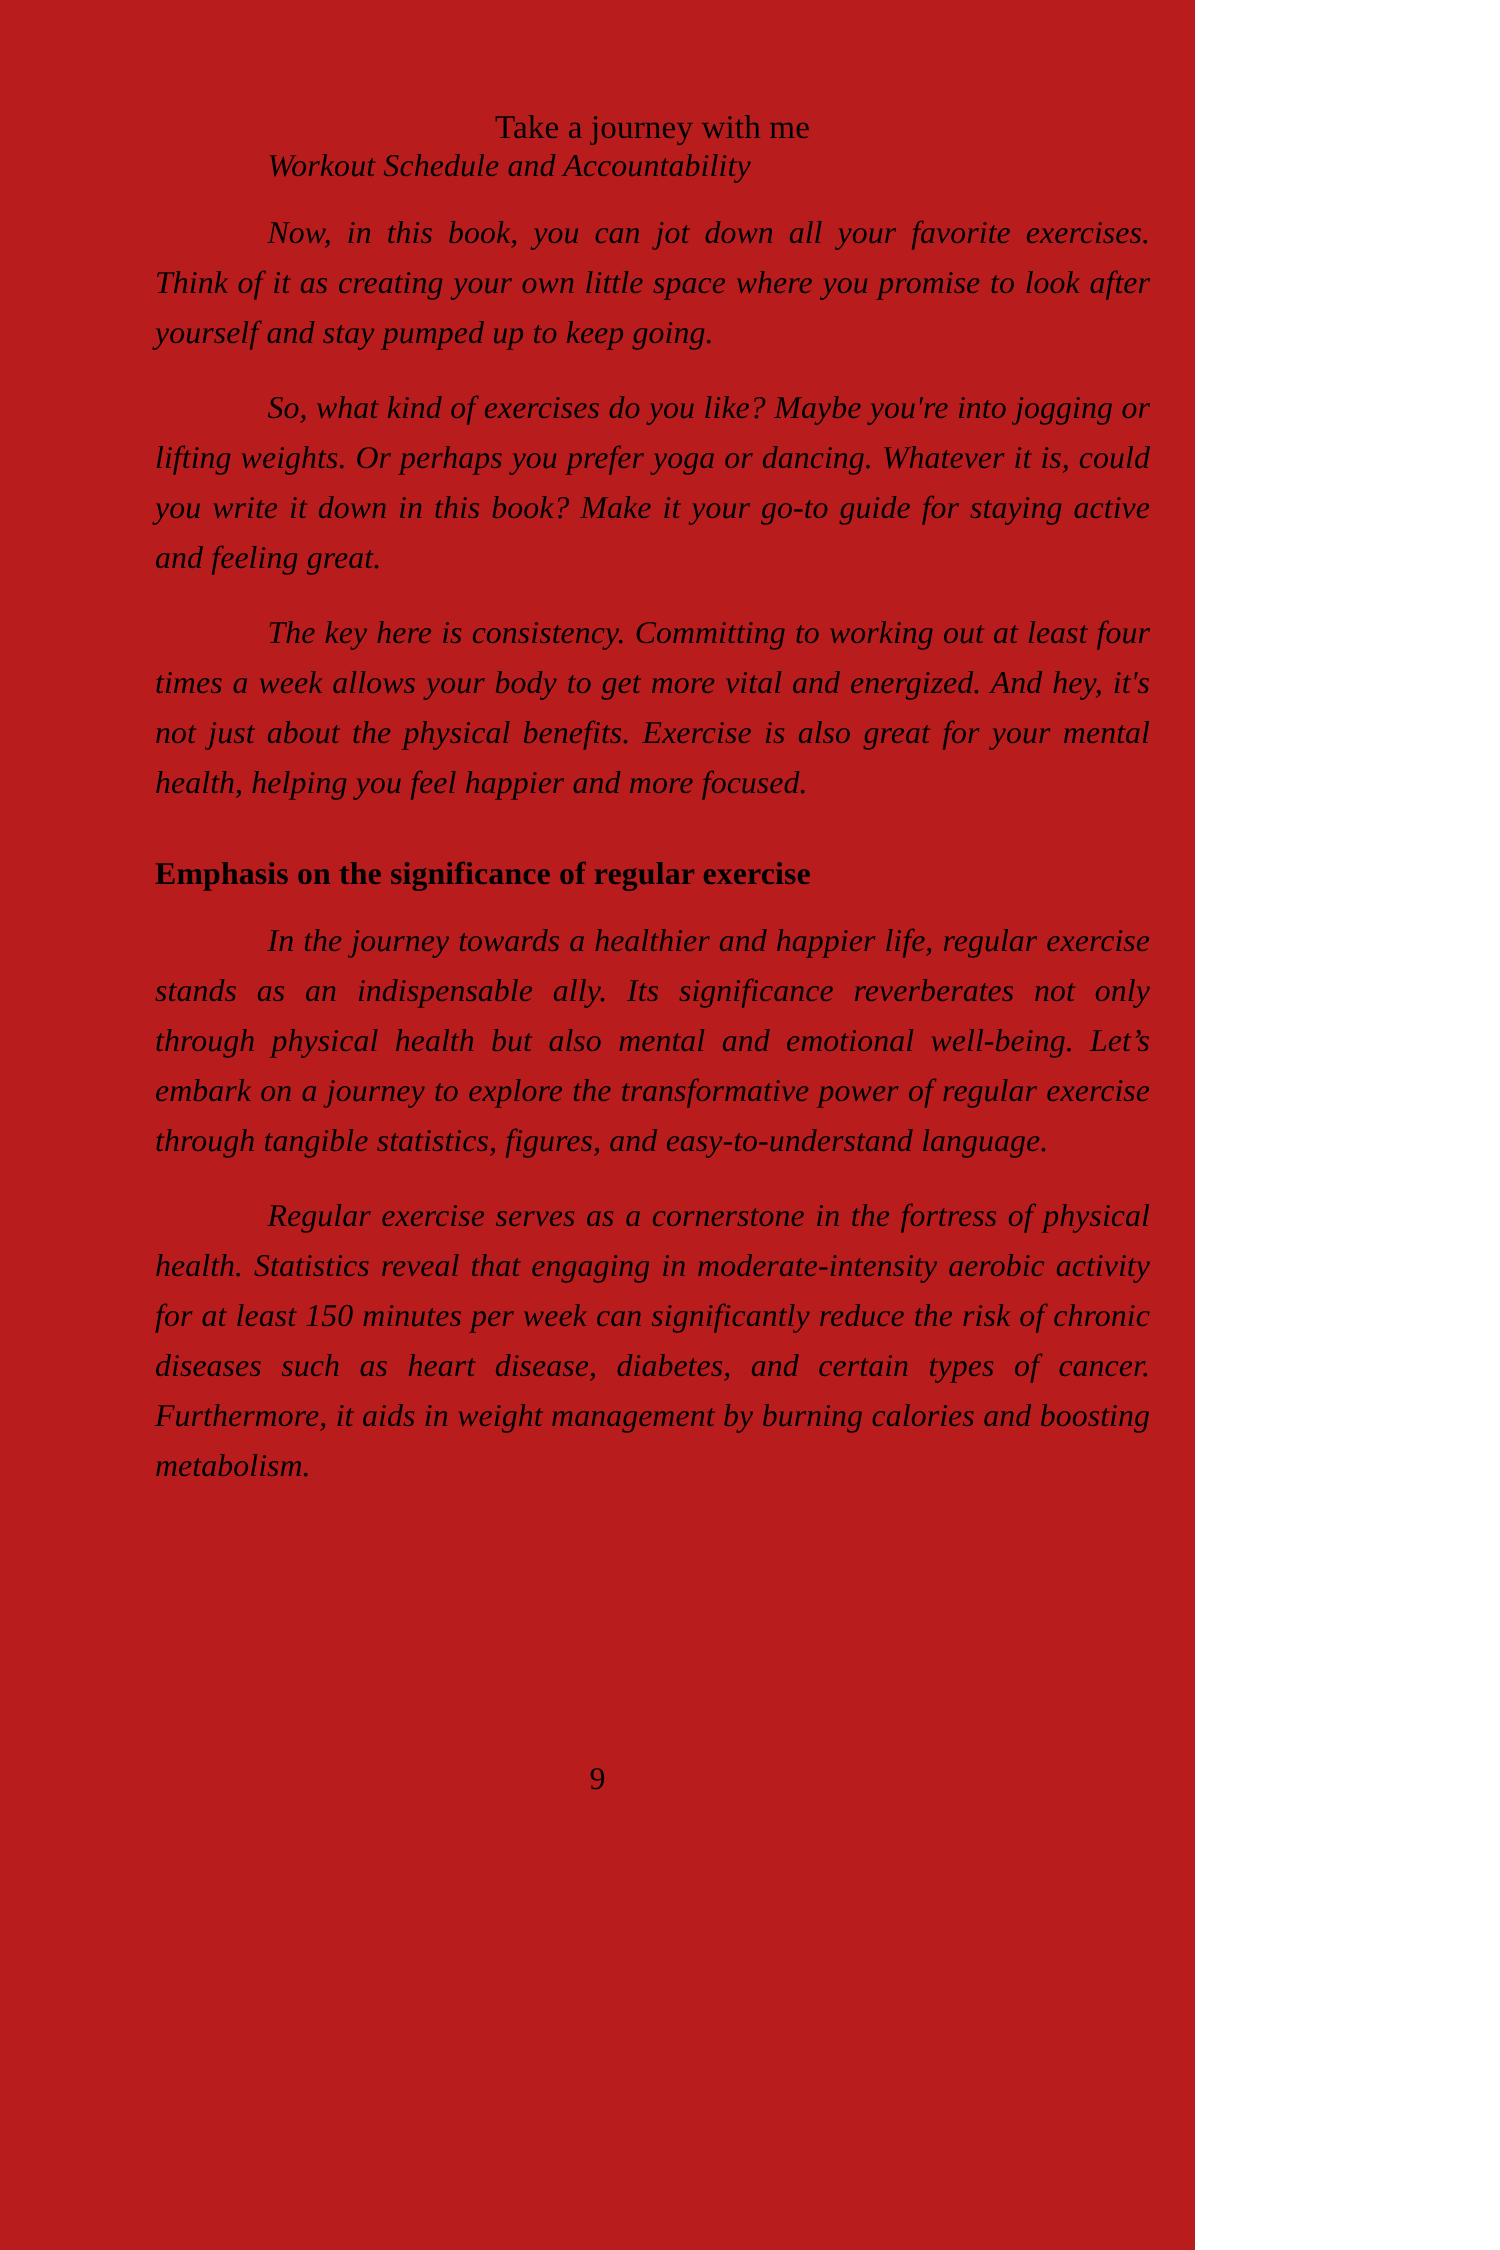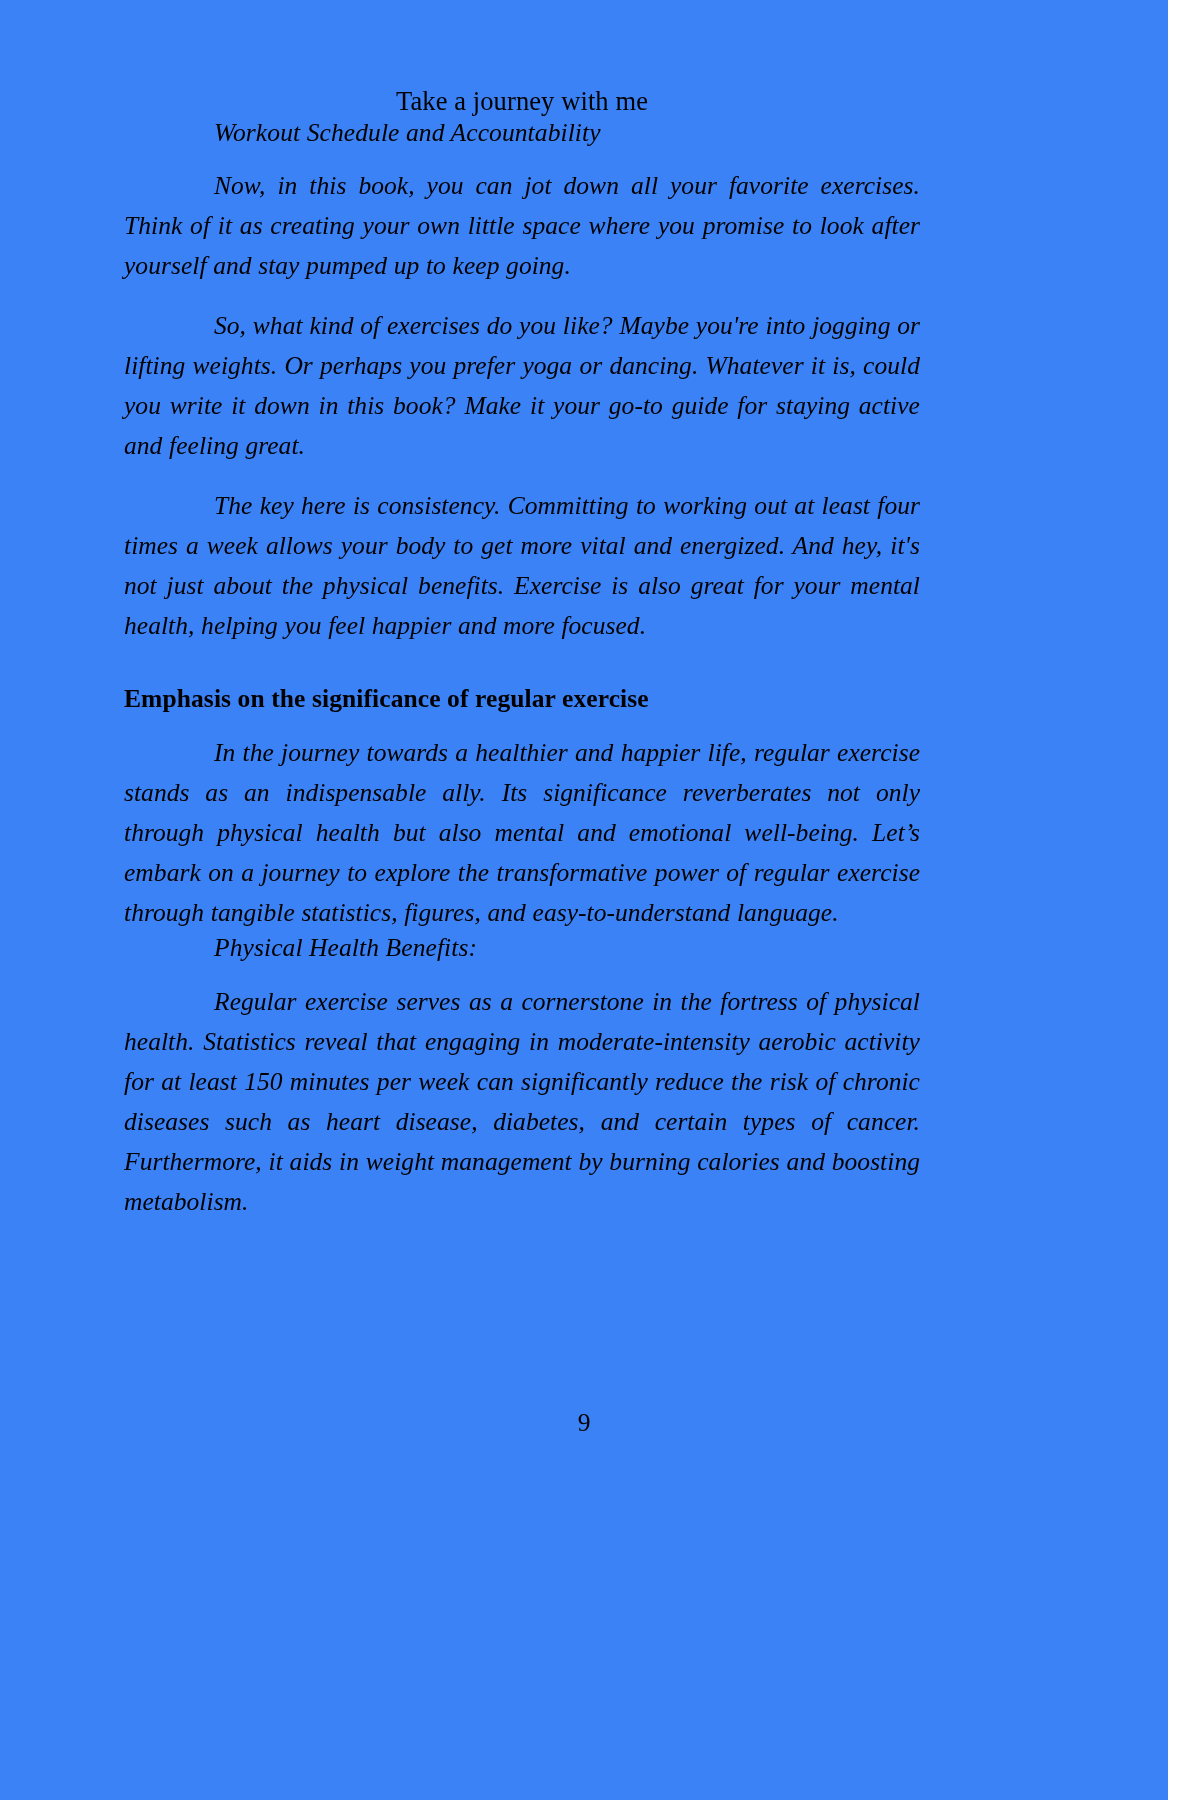--- a/index.html
+++ b/index.html
@@ -11,26 +11,26 @@
   body {
     width: 1200px;
     height: 1800px;
     font-family: "Liberation Serif", "DejaVu Serif", serif;
     color: #000000;
     position: relative;
     overflow: hidden;
   }
 
   .page {
-    width: 1168px;
+    width: 956px;
     height: 1800px;
     box-sizing: border-box;
     padding: 5px;
     position: relative;
-    background: #3b82f6;
+    background: #b91c1c;
   }
 
   .content {
     position: absolute;
     left: 124px;
     top: 0;
     width: 796px;
   }
 
   .running-header {
@@ -102,21 +102,20 @@
     <p class="body-par">Now, in this book, you can jot down all your favorite exercises. Think of it as creating your own little space where you promise to look after yourself and stay pumped up to keep going.</p>
 
     <p class="body-par">So, what kind of exercises do you like? Maybe you're into jogging or lifting weights. Or perhaps you prefer yoga or dancing. Whatever it is, could you write it down in this book? Make it your go-to guide for staying active and feeling great.</p>
 
     <p class="body-par">The key here is consistency. Committing to working out at least four times a week allows your body to get more vital and energized. And hey, it's not just about the physical benefits. Exercise is also great for your mental health, helping you feel happier and more focused.</p>
 
     <div class="heading-bold">Emphasis on the significance of regular exercise</div>
 
     <p class="body-par">In the journey towards a healthier and happier life, regular exercise stands as an indispensable ally. Its significance reverberates not only through physical health but also mental and emotional well-being. Let’s embark on a journey to explore the transformative power of regular exercise through tangible statistics, figures, and easy-to-understand language.</p>
 
-    <div class="heading-italic">Physical Health Benefits:</div>
 
     <p class="body-par">Regular exercise serves as a cornerstone in the fortress of physical health. Statistics reveal that engaging in moderate-intensity aerobic activity for at least 150 minutes per week can significantly reduce the risk of chronic diseases such as heart disease, diabetes, and certain types of cancer. Furthermore, it aids in weight management by burning calories and boosting metabolism.</p>
 
   </div>
 
   <div class="page-number">9</div>
 
 </div>
 
 </body></html>

